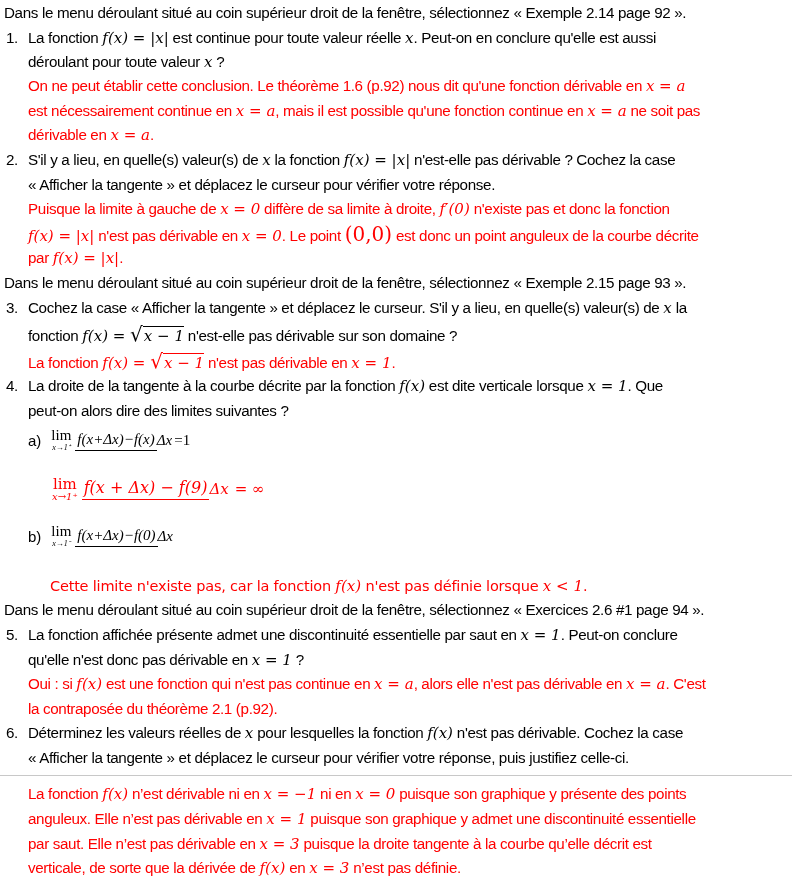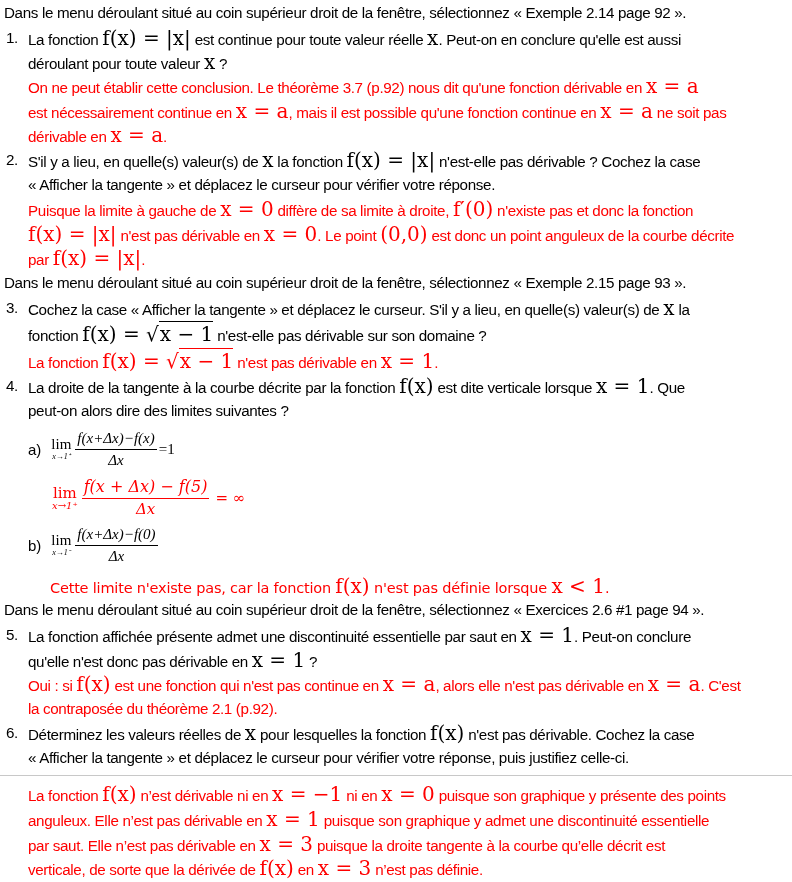--- a/index.html
+++ b/index.html
@@ -3,34 +3,34 @@
 <meta charset="utf-8">
 <style>
   html, body { margin: 0; padding: 0; background: #ffffff; }
   body {
     width: 792px; height: 882px; overflow: hidden; position: relative;
     font-family: "Liberation Sans Narrow", "Liberation Sans", sans-serif;
     font-size: 15.2px; color: #000; letter-spacing: -0.35px;
   }
   .line { position: absolute; left: 0; white-space: nowrap; line-height: 20px; }
   .red { color: #ff0000; }
-  .m { font-family: "DejaVu Serif", "Liberation Serif", serif; font-size: 20px; letter-spacing: 0; }
+  .m { font-family: "DejaVu Serif", "Liberation Serif", serif; font-style: italic; font-size: 15px; letter-spacing: 0; }
   .mu { font-family: "DejaVu Serif", "Liberation Serif", serif; font-style: normal; font-size: 20px; letter-spacing: 0; }
   .num { position: absolute; left: 6px; }
   .ind { position: absolute; left: 28px; }
   .ind2 { position: absolute; left: 50px; }
   .sqrt { border-top: 1px solid currentColor; padding-left: 1px; }
   .divider { position: absolute; left: 0; top: 775px; width: 792px; height: 1px; background: #c8c8c8; }
 
   
   .formula { position: absolute; display: flex; align-items: center; font-family: "Liberation Serif", serif; font-size: 15px; letter-spacing: 0; }
   .lim { display: inline-flex; flex-direction: column; align-items: center; margin-right: 4px; }
   .lim .w { font-size: 15px; line-height: 15px; }
   .lim .sub { font-size: 8px; line-height: 9px; font-style: italic; }
-  .frac { display: inline-flex; flex-direction: column; align-items: center; }
+  .frac { display: inline-flex; flex-direction: row; align-items: center; }
   .frac .top { padding: 0 2px 1px; border-bottom: 1px solid currentColor; line-height: 20px; white-space: nowrap; }
   .frac .bot { line-height: 20px; text-align: right; }
   .f-it { font-style: italic; }
   .label { font-family: "Liberation Sans", sans-serif; font-size: 15px; margin-right: 10px; }
   .redf { color: #ff0000; font-family: "DejaVu Serif", serif; }
   .redf .lim .w { font-size: 15px; }
   .redf .lim .sub { font-size: 10px; }
   .redf .frac .top { font-size: 16px; }
 </style>
 </head>
@@ -40,21 +40,21 @@
 
 <div>
   <div class="line" style="top:28px;">
     <span class="num">1.</span>
     <span class="ind"><span>La fonction </span><span class="m">f(x) = |x|</span><span> est continue pour toute valeur réelle </span><span class="m">x</span><span>. Peut-on en conclure qu'elle est aussi</span></span>
   </div>
   <div class="line" style="top:52px;">
     <span class="ind"><span>déroulant pour toute valeur </span><span class="m">x</span><span> ?</span></span>
   </div>
   <div class="line red" style="top:76px;">
-    <span class="ind"><span>On ne peut établir cette conclusion. Le théorème 3.7 (p.92) nous dit qu'une fonction dérivable en </span><span class="m">x = a</span></span>
+    <span class="ind"><span>On ne peut établir cette conclusion. Le théorème 1.6 (p.92) nous dit qu'une fonction dérivable en </span><span class="m">x = a</span></span>
   </div>
   <div class="line red" style="top:101px;">
     <span class="ind"><span>est nécessairement continue en </span><span class="m">x = a</span><span>, mais il est possible qu'une fonction continue en </span><span class="m">x = a</span><span> ne soit pas</span></span>
   </div>
   <div class="line red" style="top:125px;">
     <span class="ind"><span>dérivable en </span><span class="m">x = a</span><span>.</span></span>
   </div>
 </div>
 
 <div>
@@ -112,21 +112,21 @@
     </span>
     <span style="margin-left:2px;">=1</span>
   </div>
 
   <div class="formula redf" style="left:52px;top:477px;">
     <span class="lim">
         <span class="w">lim</span>
         <span class="sub">x→1⁺</span>
       </span>
     <span class="frac">
-      <span class="top f-it">f(x + Δx) − f(5)</span>
+      <span class="top f-it">f(x + Δx) − f(9)</span>
       <span class="bot f-it">Δx</span>
     </span>
     <span style="margin-left:6px;">= ∞</span>
   </div>
 
   <div class="formula" style="left:28px;top:524px;">
     <span class="label">b)</span>
     <span class="lim">
         <span class="w">lim</span>
         <span class="sub">x→1⁻</span>

